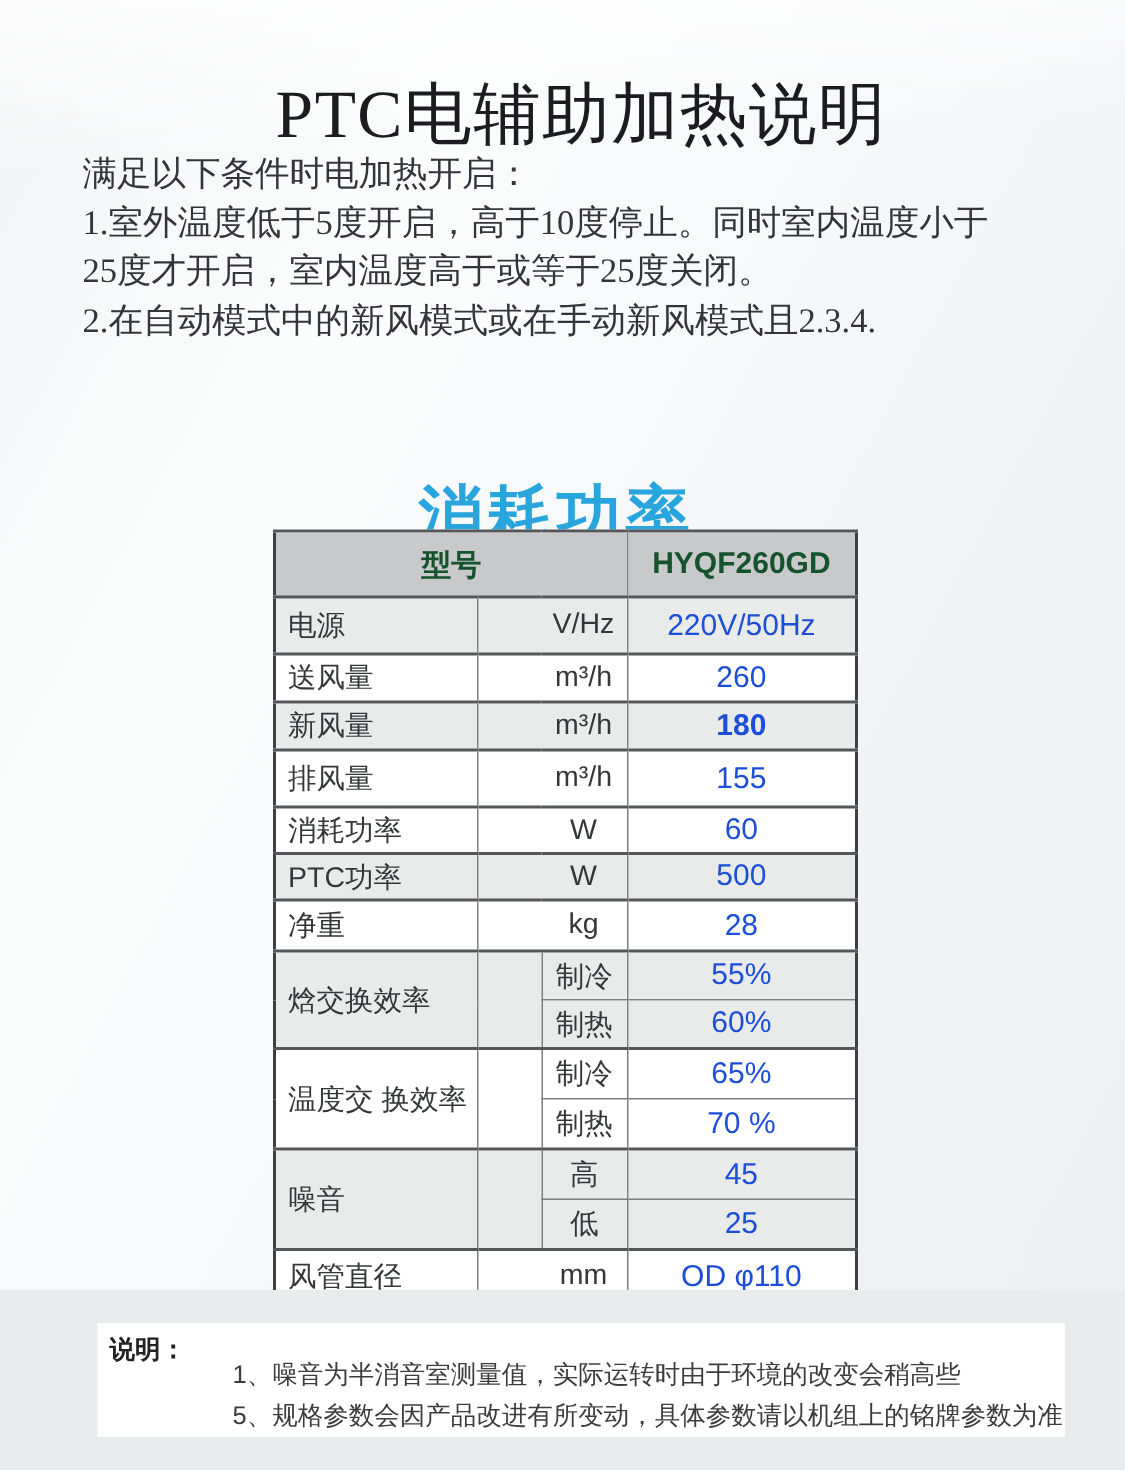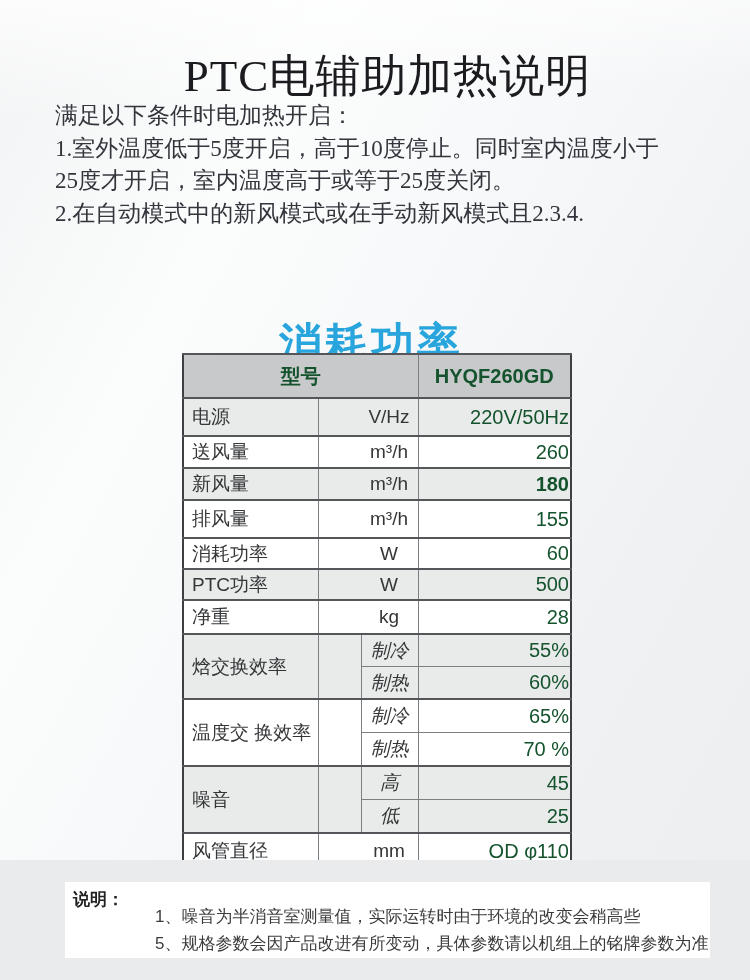--- a/index.html
+++ b/index.html
@@ -34,22 +34,22 @@
     border-collapse:collapse;table-layout:fixed;background:#ffffff;
     border:2px solid #3e3f42;color:#333;
   }
   table.spec td{border:1px solid #7d7e80;overflow:hidden;white-space:nowrap;}
   table.spec tr.maj td{border-top:2px solid #55565a;}
   table.spec tr.hdr td{background:#c8c9ca;font-weight:700;font-size:20px;text-align:center;color:#14532d;}
   table.spec tr.shade td{background:#e9eaea;}
   td.lbl{text-align:left;padding-left:8px;font-size:19px;color:#353638;}
   td.unit{text-align:center;font-size:19px;color:#353638;padding-left:43px;}
   td.unit.small{font-size:15px;}
-  td.mode{text-align:center;font-size:19px;color:#353638;font-style:italic;}
-  td.val{text-align:right;font-size:20px;color:#14532d;}
+  td.mode{text-align:center;font-size:19px;color:#353638;}
+  td.val{text-align:center;font-size:20px;color:#1d4ed8;}
   td.val.emph{font-weight:700;}
   .h27 td{height:27px}.h28 td{height:28px}.h29 td{height:29px}.h30 td{height:30px}
   .h32 td{height:32px}.h34 td{height:34px}.h38 td{height:38px}.h40 td{height:40px}
   
   .notes-strip{position:absolute;left:0;top:860px;width:750px;height:120px;background:#eaebed;}
   .notes-box{position:absolute;left:65px;top:22px;width:645px;height:76px;background:#ffffff;}
   .notes-heading{position:absolute;left:8px;top:6px;font-size:17px;font-weight:700;color:#222;}
   .notes-items{position:absolute;left:90px;top:21px;font-size:17px;color:#3c3c3e;line-height:27px;}
 </style>
 </head>

